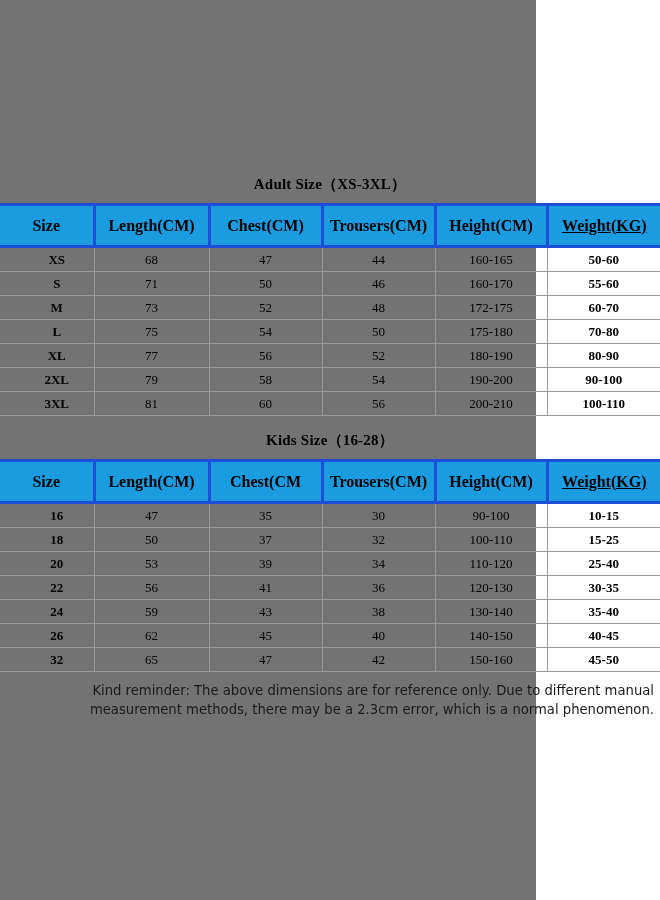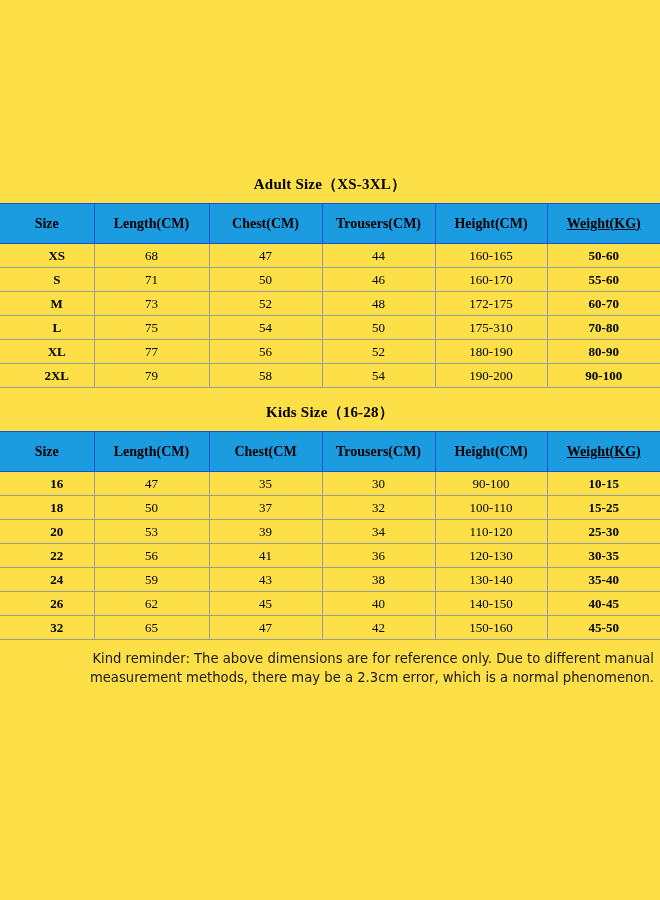--- a/index.html
+++ b/index.html
@@ -9,23 +9,23 @@
   body {
     width: 660px;
     height: 900px;
     background: #ffffff;
     font-family: "Liberation Sans", sans-serif;
     color: #000000;
     overflow: hidden;
   }
   .page {
     position: relative;
-    width: 660px;
+    width: 536px;
     height: 900px;
-    background: #fde047;
+    background: #737373;
   }
   .content {
     position: absolute;
     top: 175px;
     left: 0;
     width: 660px;
   }
   .table-title {
     text-align: center;
     font-family: "Liberation Serif", serif;
@@ -47,23 +47,23 @@
     vertical-align: middle;
     font-size: 12.5px;
     height: 23px;
     padding: 0;
   }
   table.size-table thead th {
     background: #1b9be0;
     color: #000000;
     font-family: "Liberation Serif", serif;
     font-weight: bold;
-    font-size: 14px;
+    font-size: 16px;
     height: 39px;
-    border: 1px solid #1d4ed8;
+    border: 3px solid #1d4ed8;
   }
   table.size-table thead th.first-col {
     border-left: none;
   }
   table.size-table thead th.last-col {
     border-right: none;
     text-decoration: underline;
   }
   table.size-table tbody td.sizecell {
     font-weight: bold;
@@ -151,38 +151,46 @@
           <td>52</td>
           <td>48</td>
           <td>172-175</td>
           <td class="last-col">60-70</td>
         </tr>
         <tr>
           <td class="sizecell">L</td>
           <td>75</td>
           <td>54</td>
           <td>50</td>
-          <td>175-310</td>
+          <td>175-180</td>
           <td class="last-col">70-80</td>
         </tr>
         <tr>
           <td class="sizecell">XL</td>
           <td>77</td>
           <td>56</td>
           <td>52</td>
           <td>180-190</td>
           <td class="last-col">80-90</td>
         </tr>
         <tr>
           <td class="sizecell">2XL</td>
           <td>79</td>
           <td>58</td>
           <td>54</td>
           <td>190-200</td>
           <td class="last-col">90-100</td>
+        </tr>
+        <tr>
+          <td class="sizecell">3XL</td>
+          <td>81</td>
+          <td>60</td>
+          <td>56</td>
+          <td>200-210</td>
+          <td class="last-col">100-110</td>
         </tr>
       </tbody>
     </table>
 
     <div class="table-title second-title">Kids Size（16-28）</div>
 
     <table class="size-table">
       <colgroup>
         <col class="c0">
           <col class="c1">
@@ -217,21 +225,21 @@
           <td>32</td>
           <td>100-110</td>
           <td class="last-col">15-25</td>
         </tr>
         <tr>
           <td class="sizecell">20</td>
           <td>53</td>
           <td>39</td>
           <td>34</td>
           <td>110-120</td>
-          <td class="last-col">25-30</td>
+          <td class="last-col">25-40</td>
         </tr>
         <tr>
           <td class="sizecell">22</td>
           <td>56</td>
           <td>41</td>
           <td>36</td>
           <td>120-130</td>
           <td class="last-col">30-35</td>
         </tr>
         <tr>

